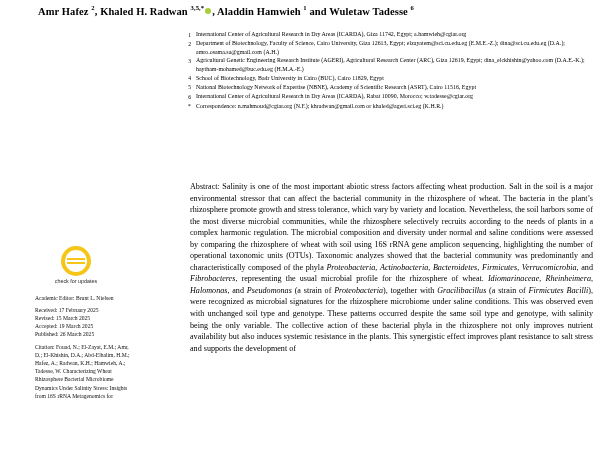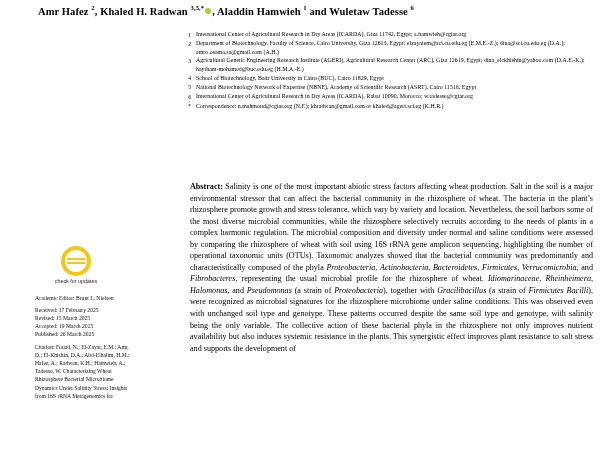--- a/index.html
+++ b/index.html
@@ -77,21 +77,21 @@
   .meta .dates{margin-bottom:4px;}
   .meta .cite{}
 
   
   .abstract{
     position:absolute;left:190px;top:181px;width:403px;
     font-size:8.1px;line-height:11.55px;
     text-align:justify;color:#000;
     letter-spacing:.01px;
   }
-  .abstract b{font-weight:bold;}
+  .abstract b{font-weight:normal;}
   .abstract i{font-style:italic;}
 </style>
 </head>
 <body>
 
 <div class="page">
 
   <div class="authors">Amr Hafez <sup>2</sup>, Khaled H. Radwan <sup>3,5,*</sup><span class="orcid"></span>, Aladdin Hamwieh <sup>1</sup> and Wuletaw Tadesse <sup>6</sup></div>
 
   <div class="affil">

